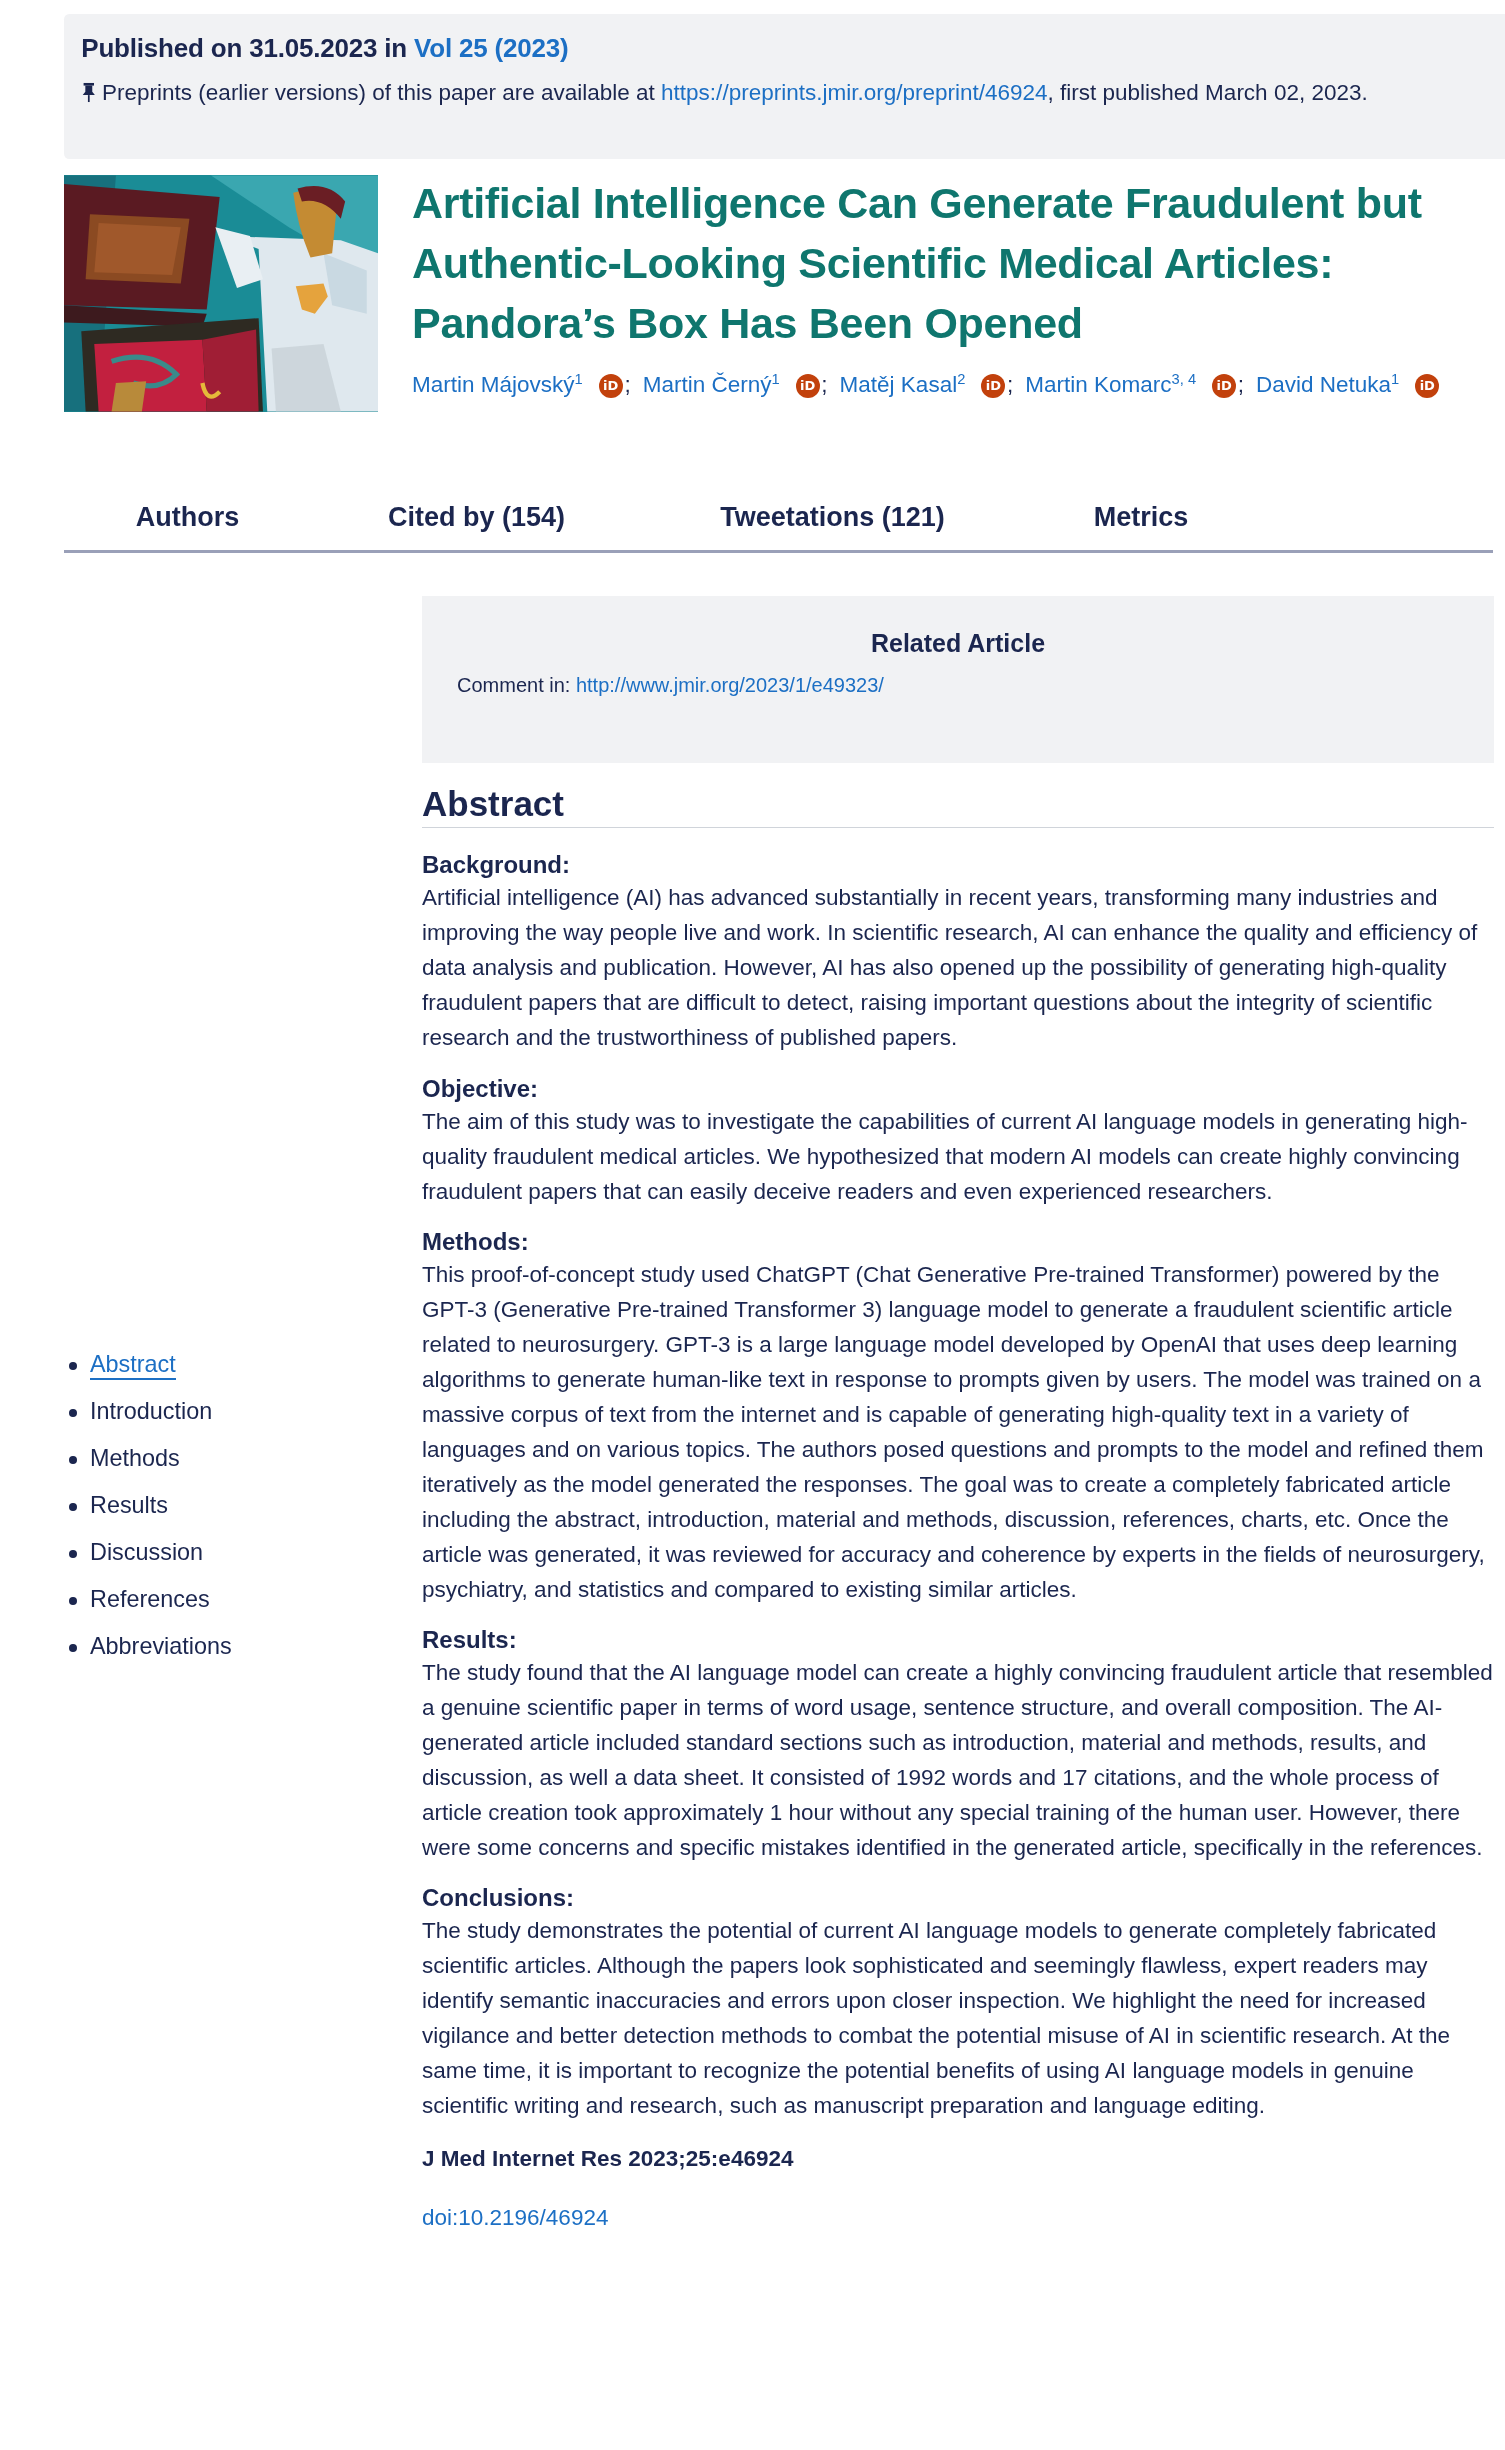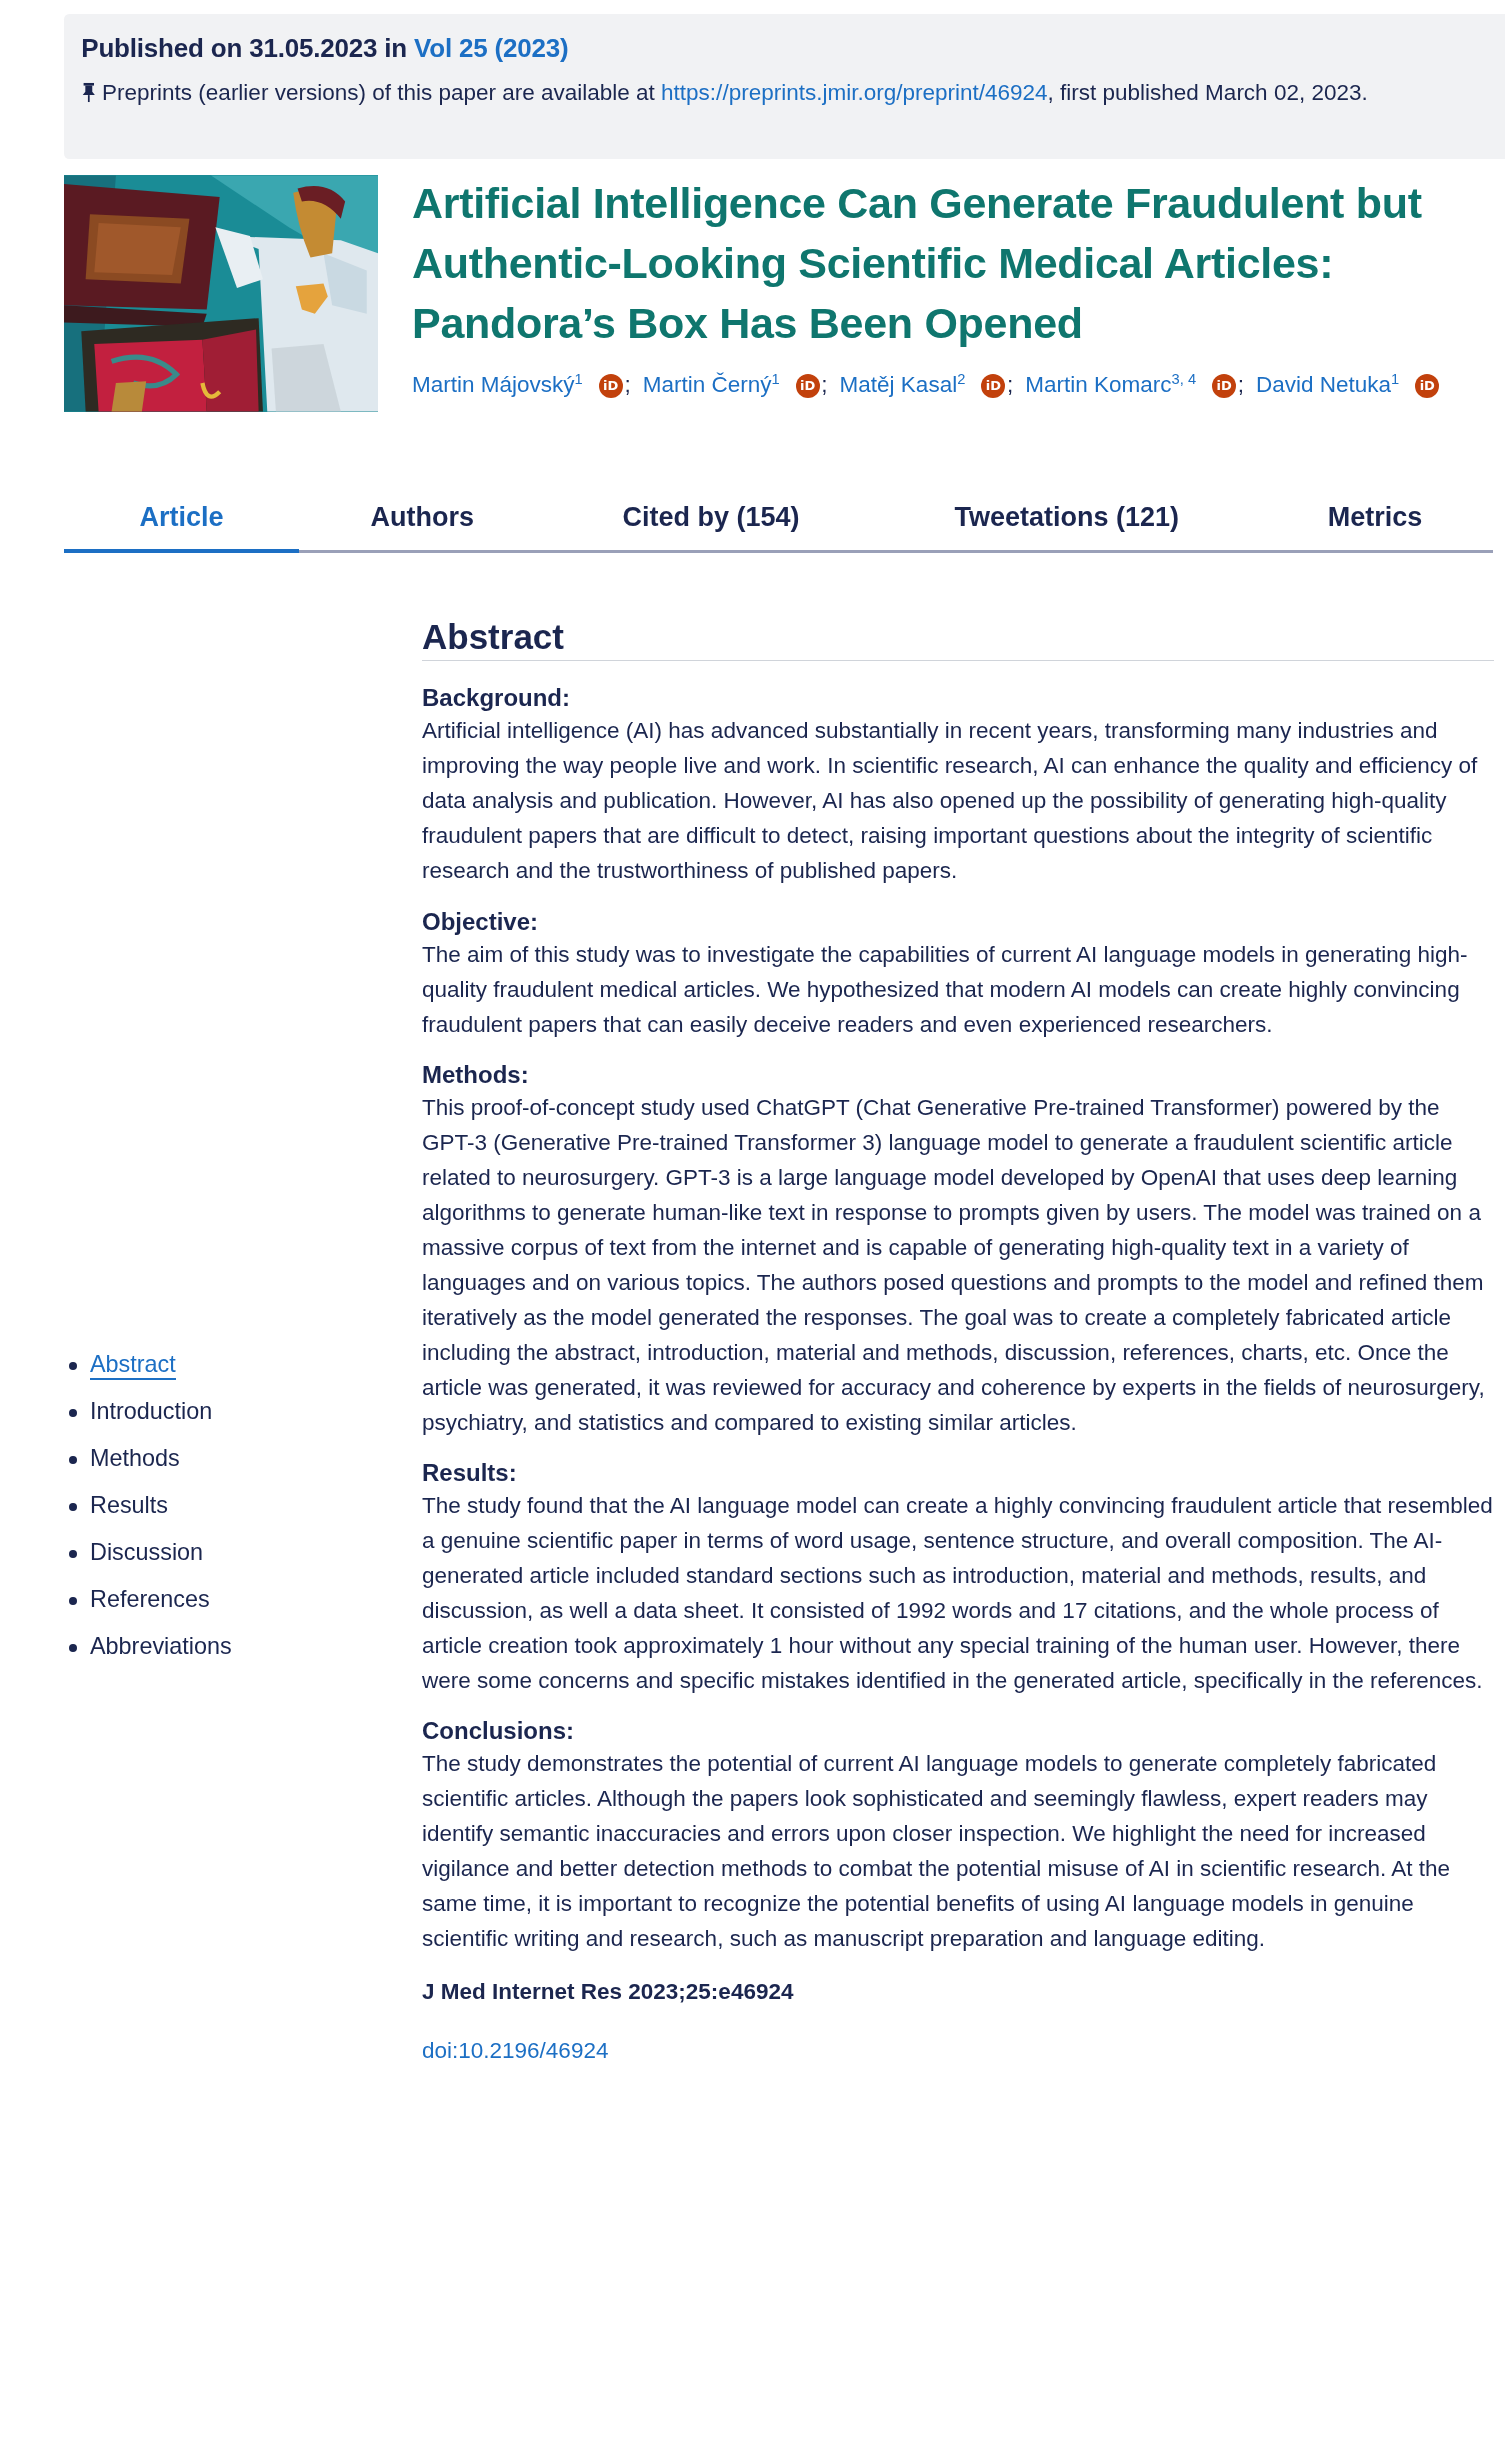--- a/index.html
+++ b/index.html
@@ -257,38 +257,43 @@
   </svg>
 </div>
 
 <h1 class="title">Artificial Intelligence Can Generate Fraudulent but Authentic-Looking Scientific Medical Articles: Pandora’s Box Has Been Opened</h1>
 
 <div class="authors">
   <a href="#" class="author"><span>Martin Májovský</span><sup>1</sup></a><span class="orcid">iD</span><span class="sep">;</span><a href="#" class="author"><span>Martin Černý</span><sup>1</sup></a><span class="orcid">iD</span><span class="sep">;</span><a href="#" class="author"><span>Matěj Kasal</span><sup>2</sup></a><span class="orcid">iD</span><span class="sep">;</span><a href="#" class="author"><span>Martin Komarc</span><sup>3, 4</sup></a><span class="orcid">iD</span><span class="sep">;</span><a href="#" class="author"><span>David Netuka</span><sup>1</sup></a><span class="orcid">iD</span>
 </div>
 
 <nav class="tabs">
-  <div class="tab tab-article active">Article</div>
   <div class="tab tab-authors">Authors</div>
   <div class="tab tab-cited">Cited by (154)</div>
   <div class="tab tab-tweet">Tweetations (121)</div>
   <div class="tab tab-metrics">Metrics</div>
 </nav>
 
 <ul class="toc">
   <li class="current"><a href="#" class="toc-link">Abstract</a></li>
   <li><a href="#" class="toc-link">Introduction</a></li>
   <li><a href="#" class="toc-link">Methods</a></li>
   <li><a href="#" class="toc-link">Results</a></li>
   <li><a href="#" class="toc-link">Discussion</a></li>
   <li><a href="#" class="toc-link">References</a></li>
   <li><a href="#" class="toc-link">Abbreviations</a></li>
 </ul>
 
 <main class="main">
+  <div class="related">
+    <h3 class="related-title">Related Article</h3>
+    <div class="related-comment">
+      <span>Comment in: </span><a href="#">http://www.jmir.org/2023/1/e49323/</a>
+    </div>
+  </div>
 
   <h2 class="abstract-heading">Abstract</h2>
 
   <div>
     <div class="section" style="margin-top:21px">
       <div class="section-label">Background:</div>
       <p class="section-text">Artificial intelligence (AI) has advanced substantially in recent years, transforming many industries and improving the way people live and work. In scientific research, AI can enhance the quality and efficiency of data analysis and publication. However, AI has also opened up the possibility of generating high-quality fraudulent papers that are difficult to detect, raising important questions about the integrity of scientific research and the trustworthiness of published papers.</p>
     </div>
     <div class="section">
       <div class="section-label">Objective:</div>

